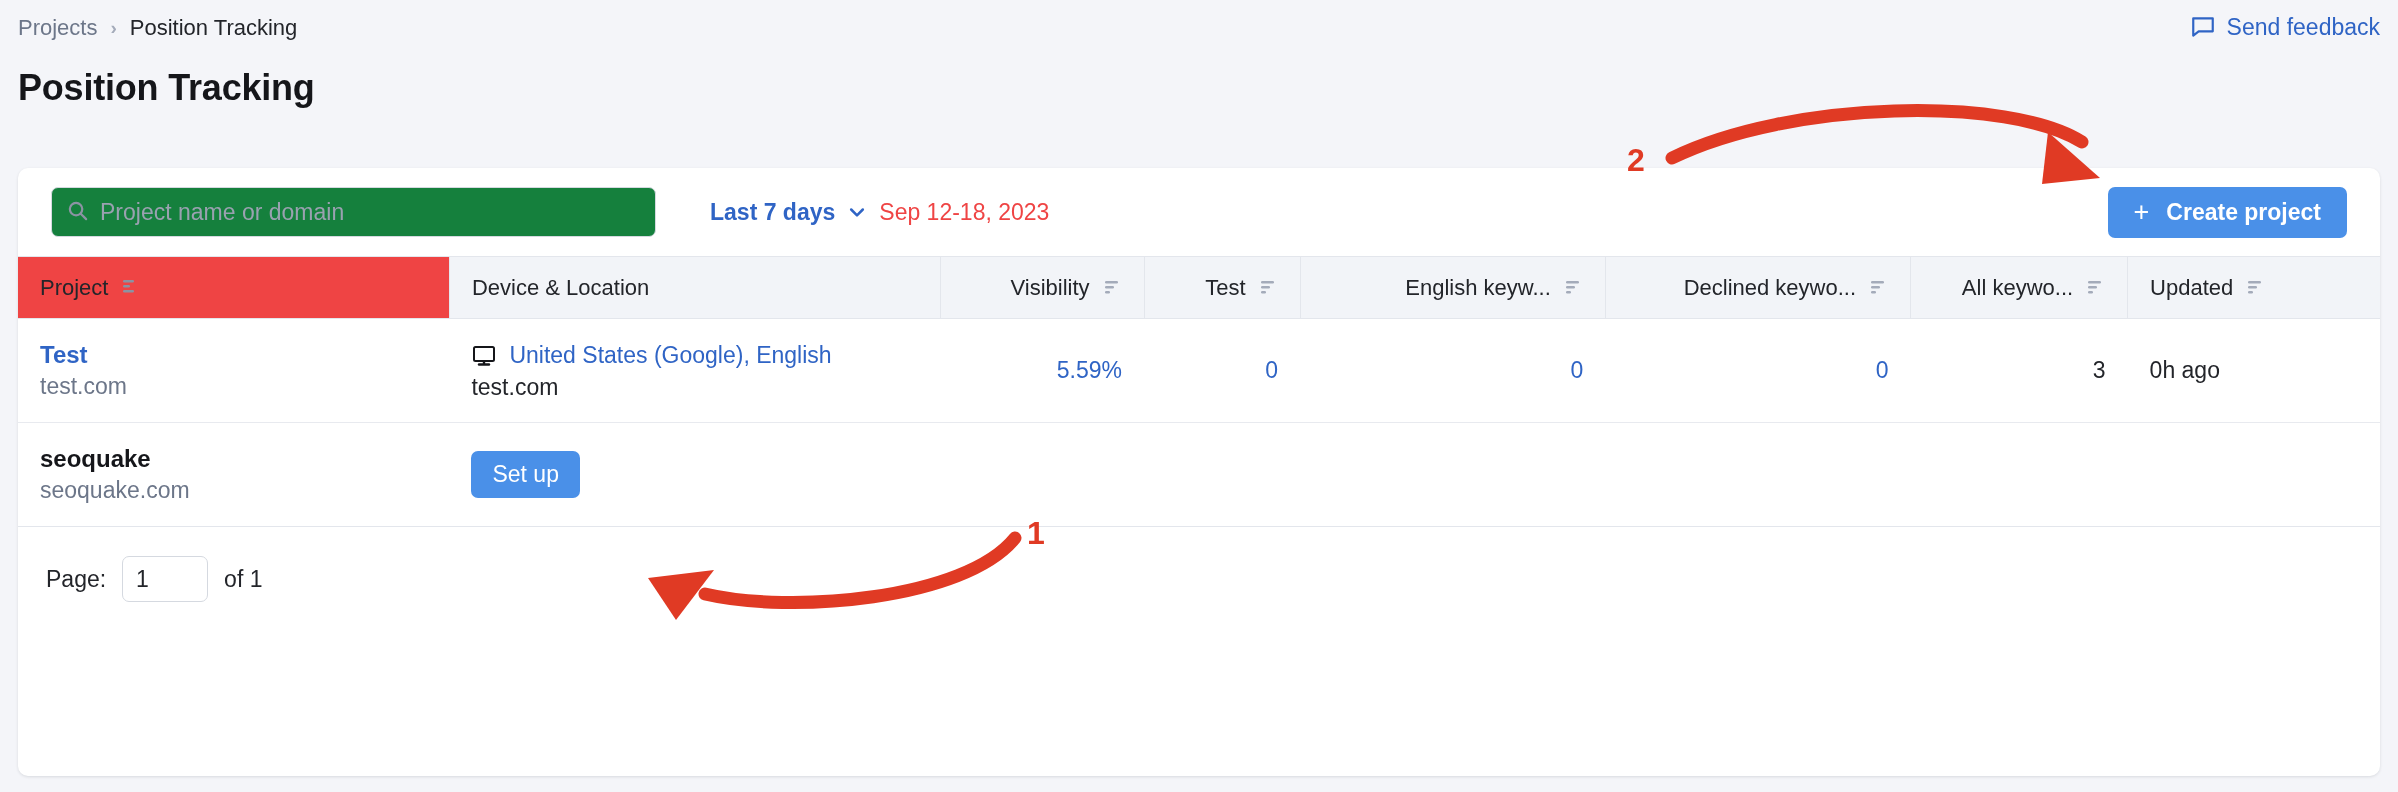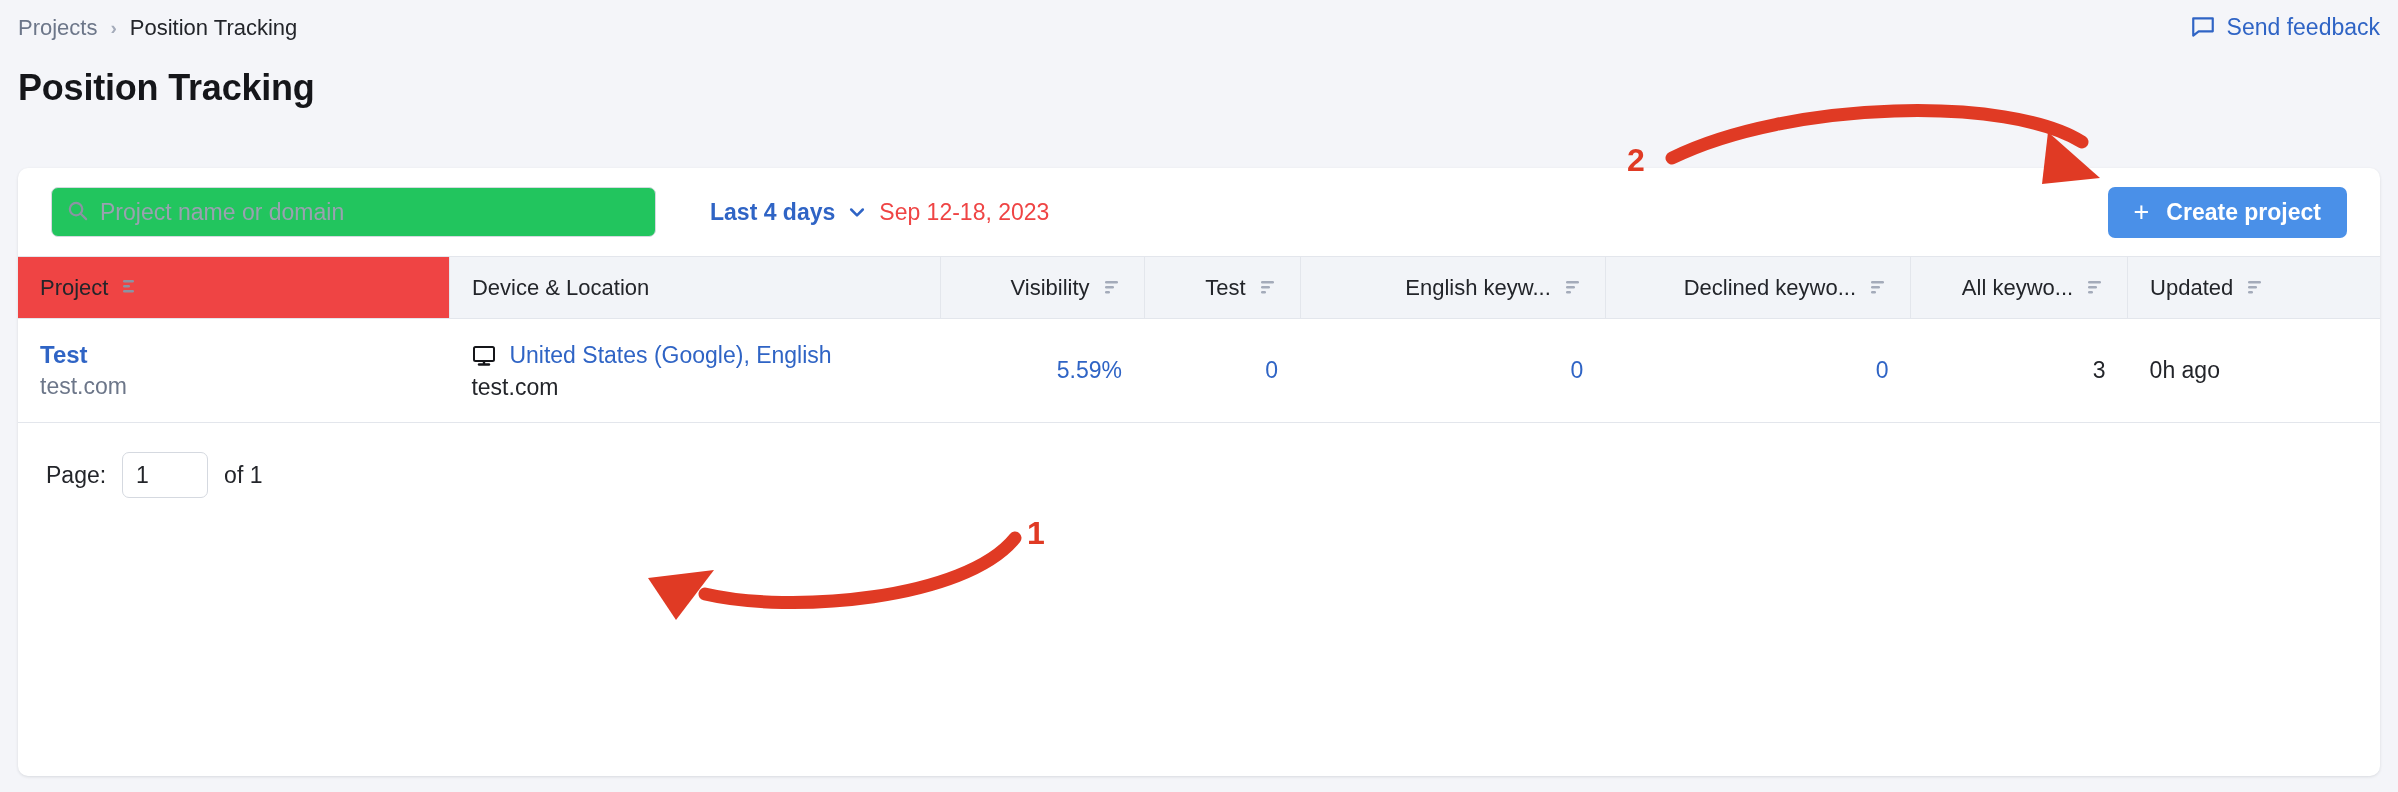--- a/index.html
+++ b/index.html
@@ -49,21 +49,21 @@
   
   .toolbar {
     position: relative; height: 88px;
     display: flex; align-items: center;
   }
   .search-box {
     position: absolute; left: 33px; top: 19px;
     width: 605px; height: 50px;
     border: 1px solid #d5d9e0; border-radius: 7px;
     display: flex; align-items: center; padding: 0 14px;
-    background: #22c55e;
+    background: #15803d;
   }
   .search-box .mag { flex: 0 0 auto; margin-right: 11px; }
   .search-input {
     border: 0; outline: none; width: 100%;
     font-family: "Liberation Sans", sans-serif;
     font-size: 23px; color: #23252a; background: transparent;
   }
   .search-input::placeholder { color: #9aa1b0; }
 
   .date-filter {
@@ -183,21 +183,21 @@
         <span class="mag">
           <svg width="23" height="23" viewBox="0 0 24 24" fill="none" stroke="#8b93a3" stroke-width="2.3">
             <circle cx="10.5" cy="10.5" r="6.5"></circle>
             <line x1="15.4" y1="15.4" x2="21" y2="21" stroke-linecap="round"></line>
           </svg>
         </span>
         <input class="search-input" type="text" placeholder="Project name or domain" style="">
       </div>
 
       <div class="date-filter">
-        <span class="picker">Last 4 days</span>
+        <span class="picker">Last 7 days</span>
         <span class="caret">
           <svg width="20" height="20" viewBox="0 0 24 24" fill="none" stroke="#2f64c5" stroke-width="3">
             <polyline points="5,9 12,16 19,9" stroke-linecap="round" stroke-linejoin="round"></polyline>
           </svg>
         </span>
         <span class="range">Sep 12-18, 2023</span>
       </div>
 
       <button class="create-btn">
         <span class="plus">+</span>
@@ -340,20 +340,35 @@
           <td class="td-num">
             <span class="link-val">0</span>
           </td>
           <td class="td-num">
             <span class="plain-val">3</span>
           </td>
           <td>
             <span class="plain-val">0h ago</span>
           </td>
         </tr>
+        <tr class="row-2">
+          <td>
+            <div class="proj-name plain">seoquake</div>
+            <div class="proj-domain">seoquake.com</div>
+          </td>
+          <td>
+            <button class="setup-btn">Set up</button>
+          </td>
+          <td class="td-num"></td>
+          <td class="td-num"></td>
+          <td class="td-num"></td>
+          <td class="td-num"></td>
+          <td class="td-num"></td>
+          <td></td>
+        </tr>
       </tbody>
     </table>
 
     <div class="card-footer">
       <span>Page:</span>
       <input class="page-input" type="text" value="1" style="">
       <span>of 1</span>
     </div>
   </div>
 

